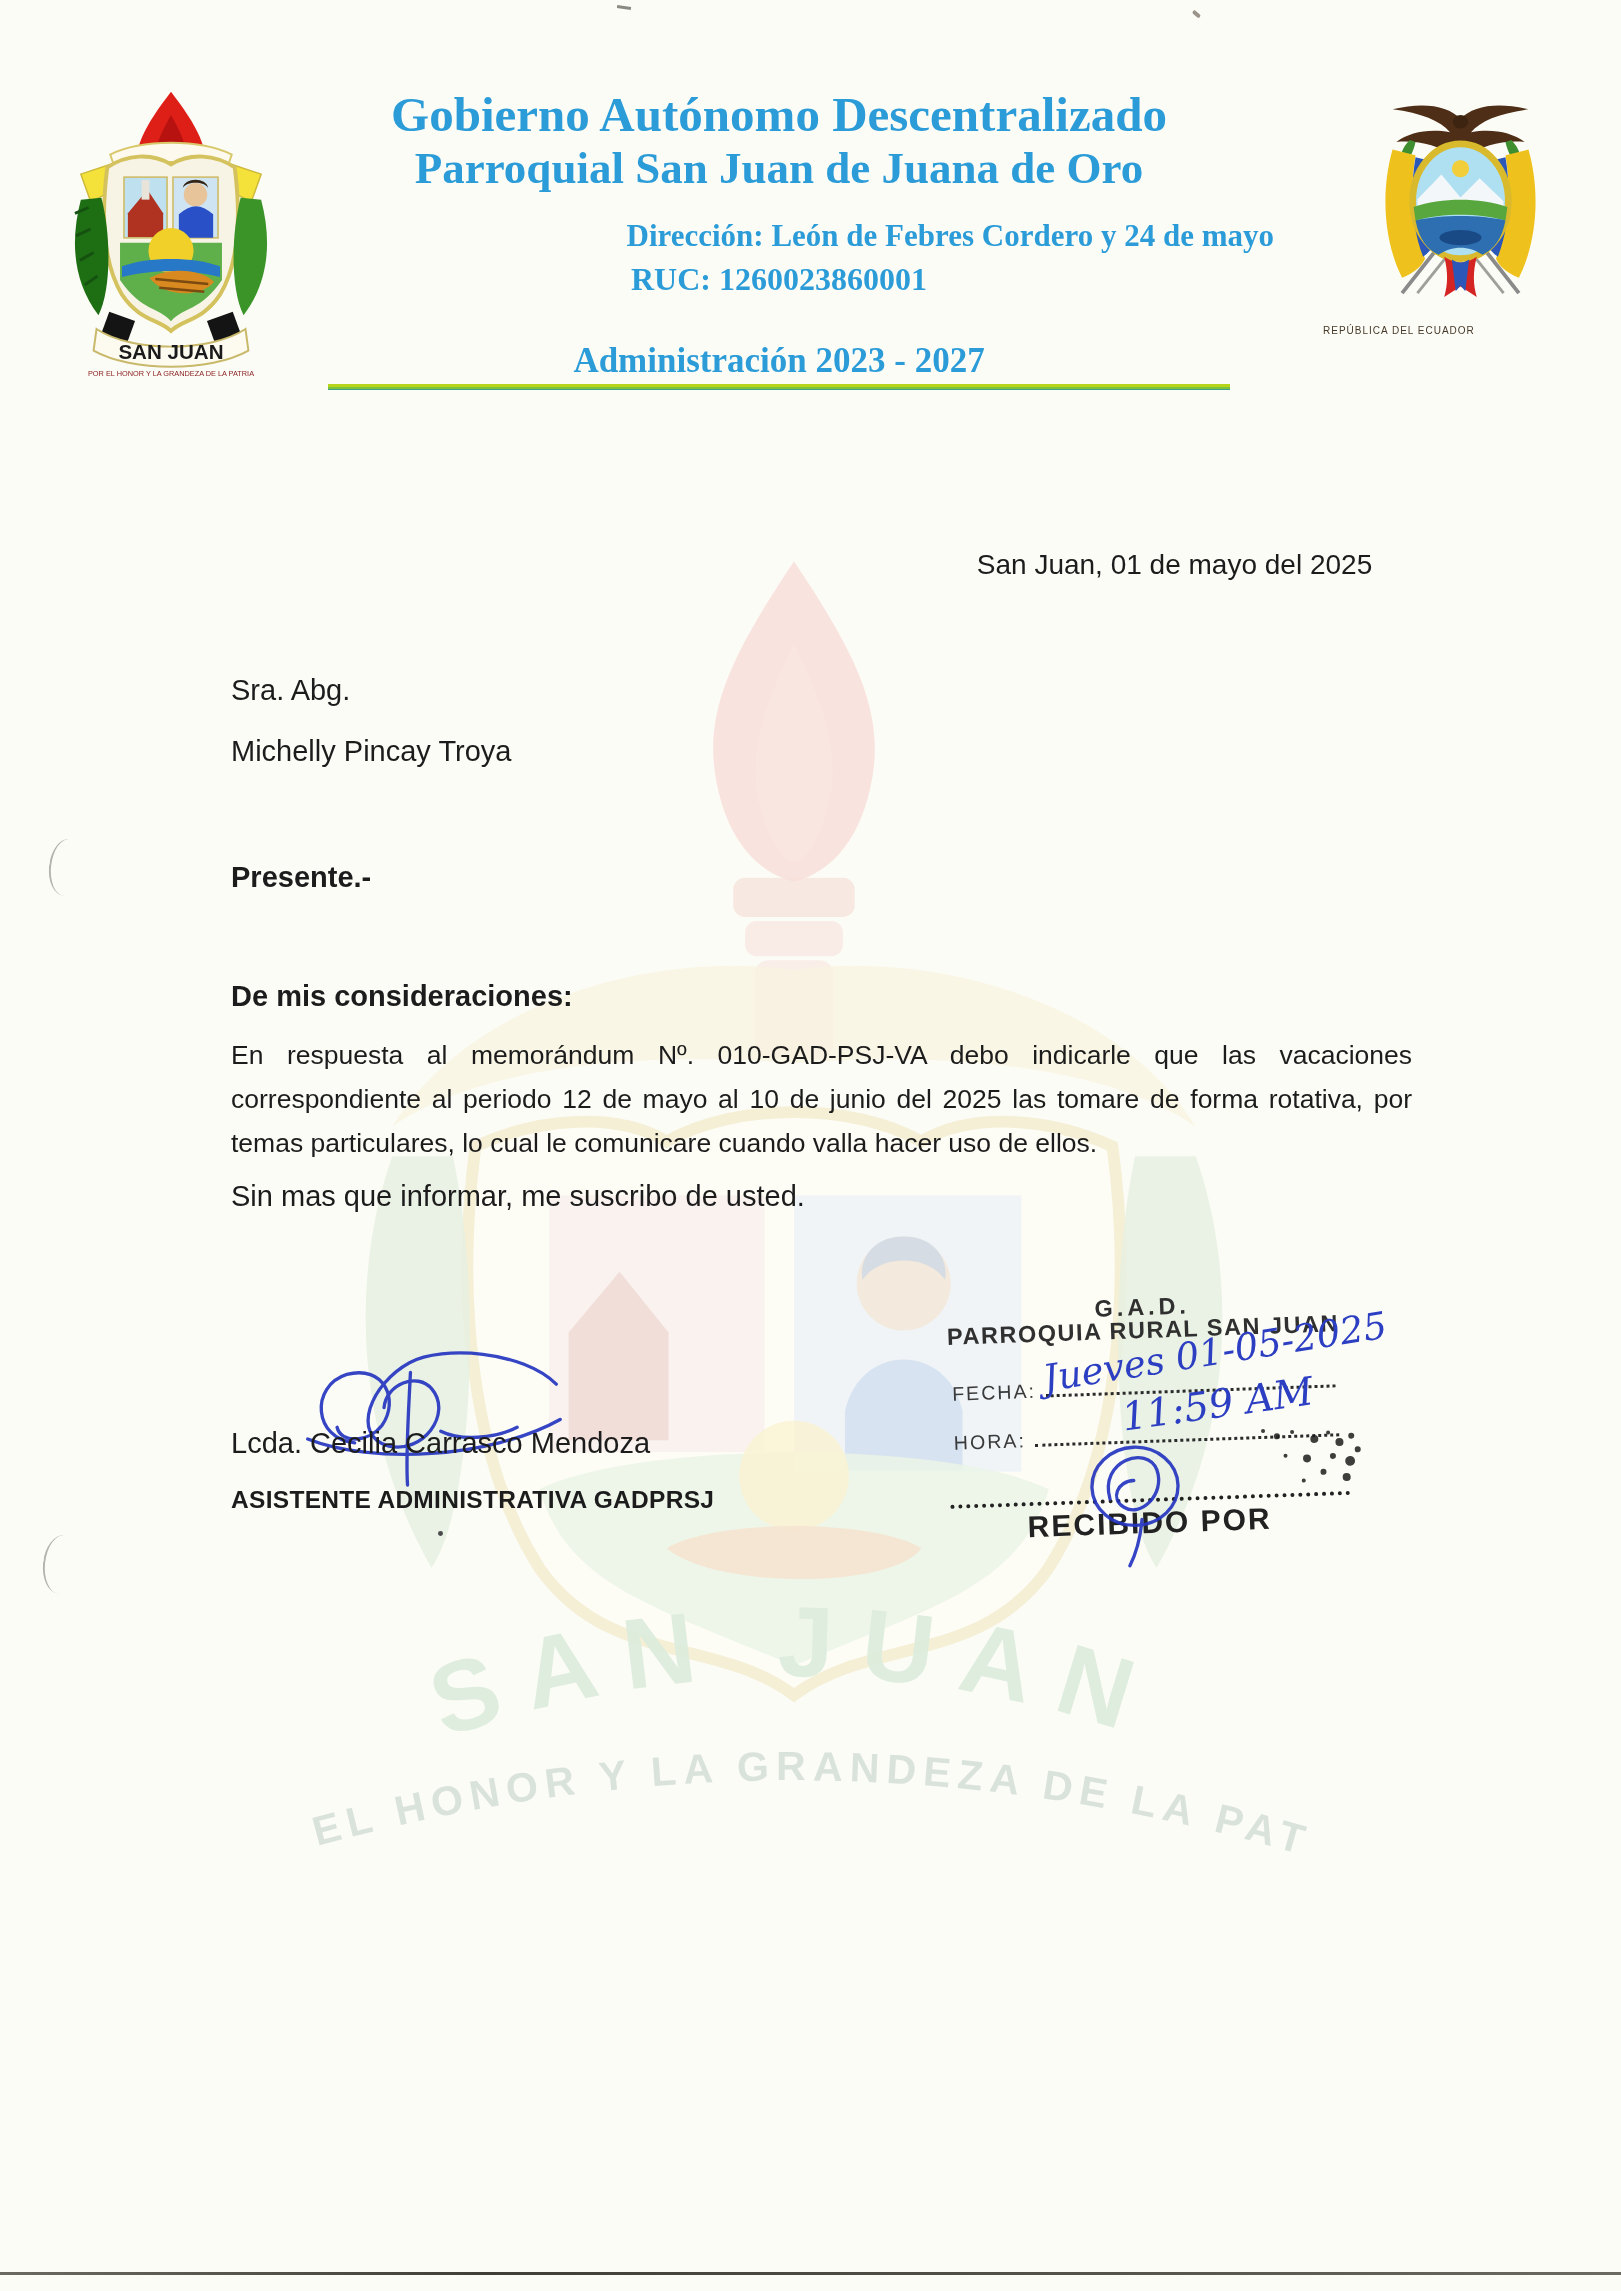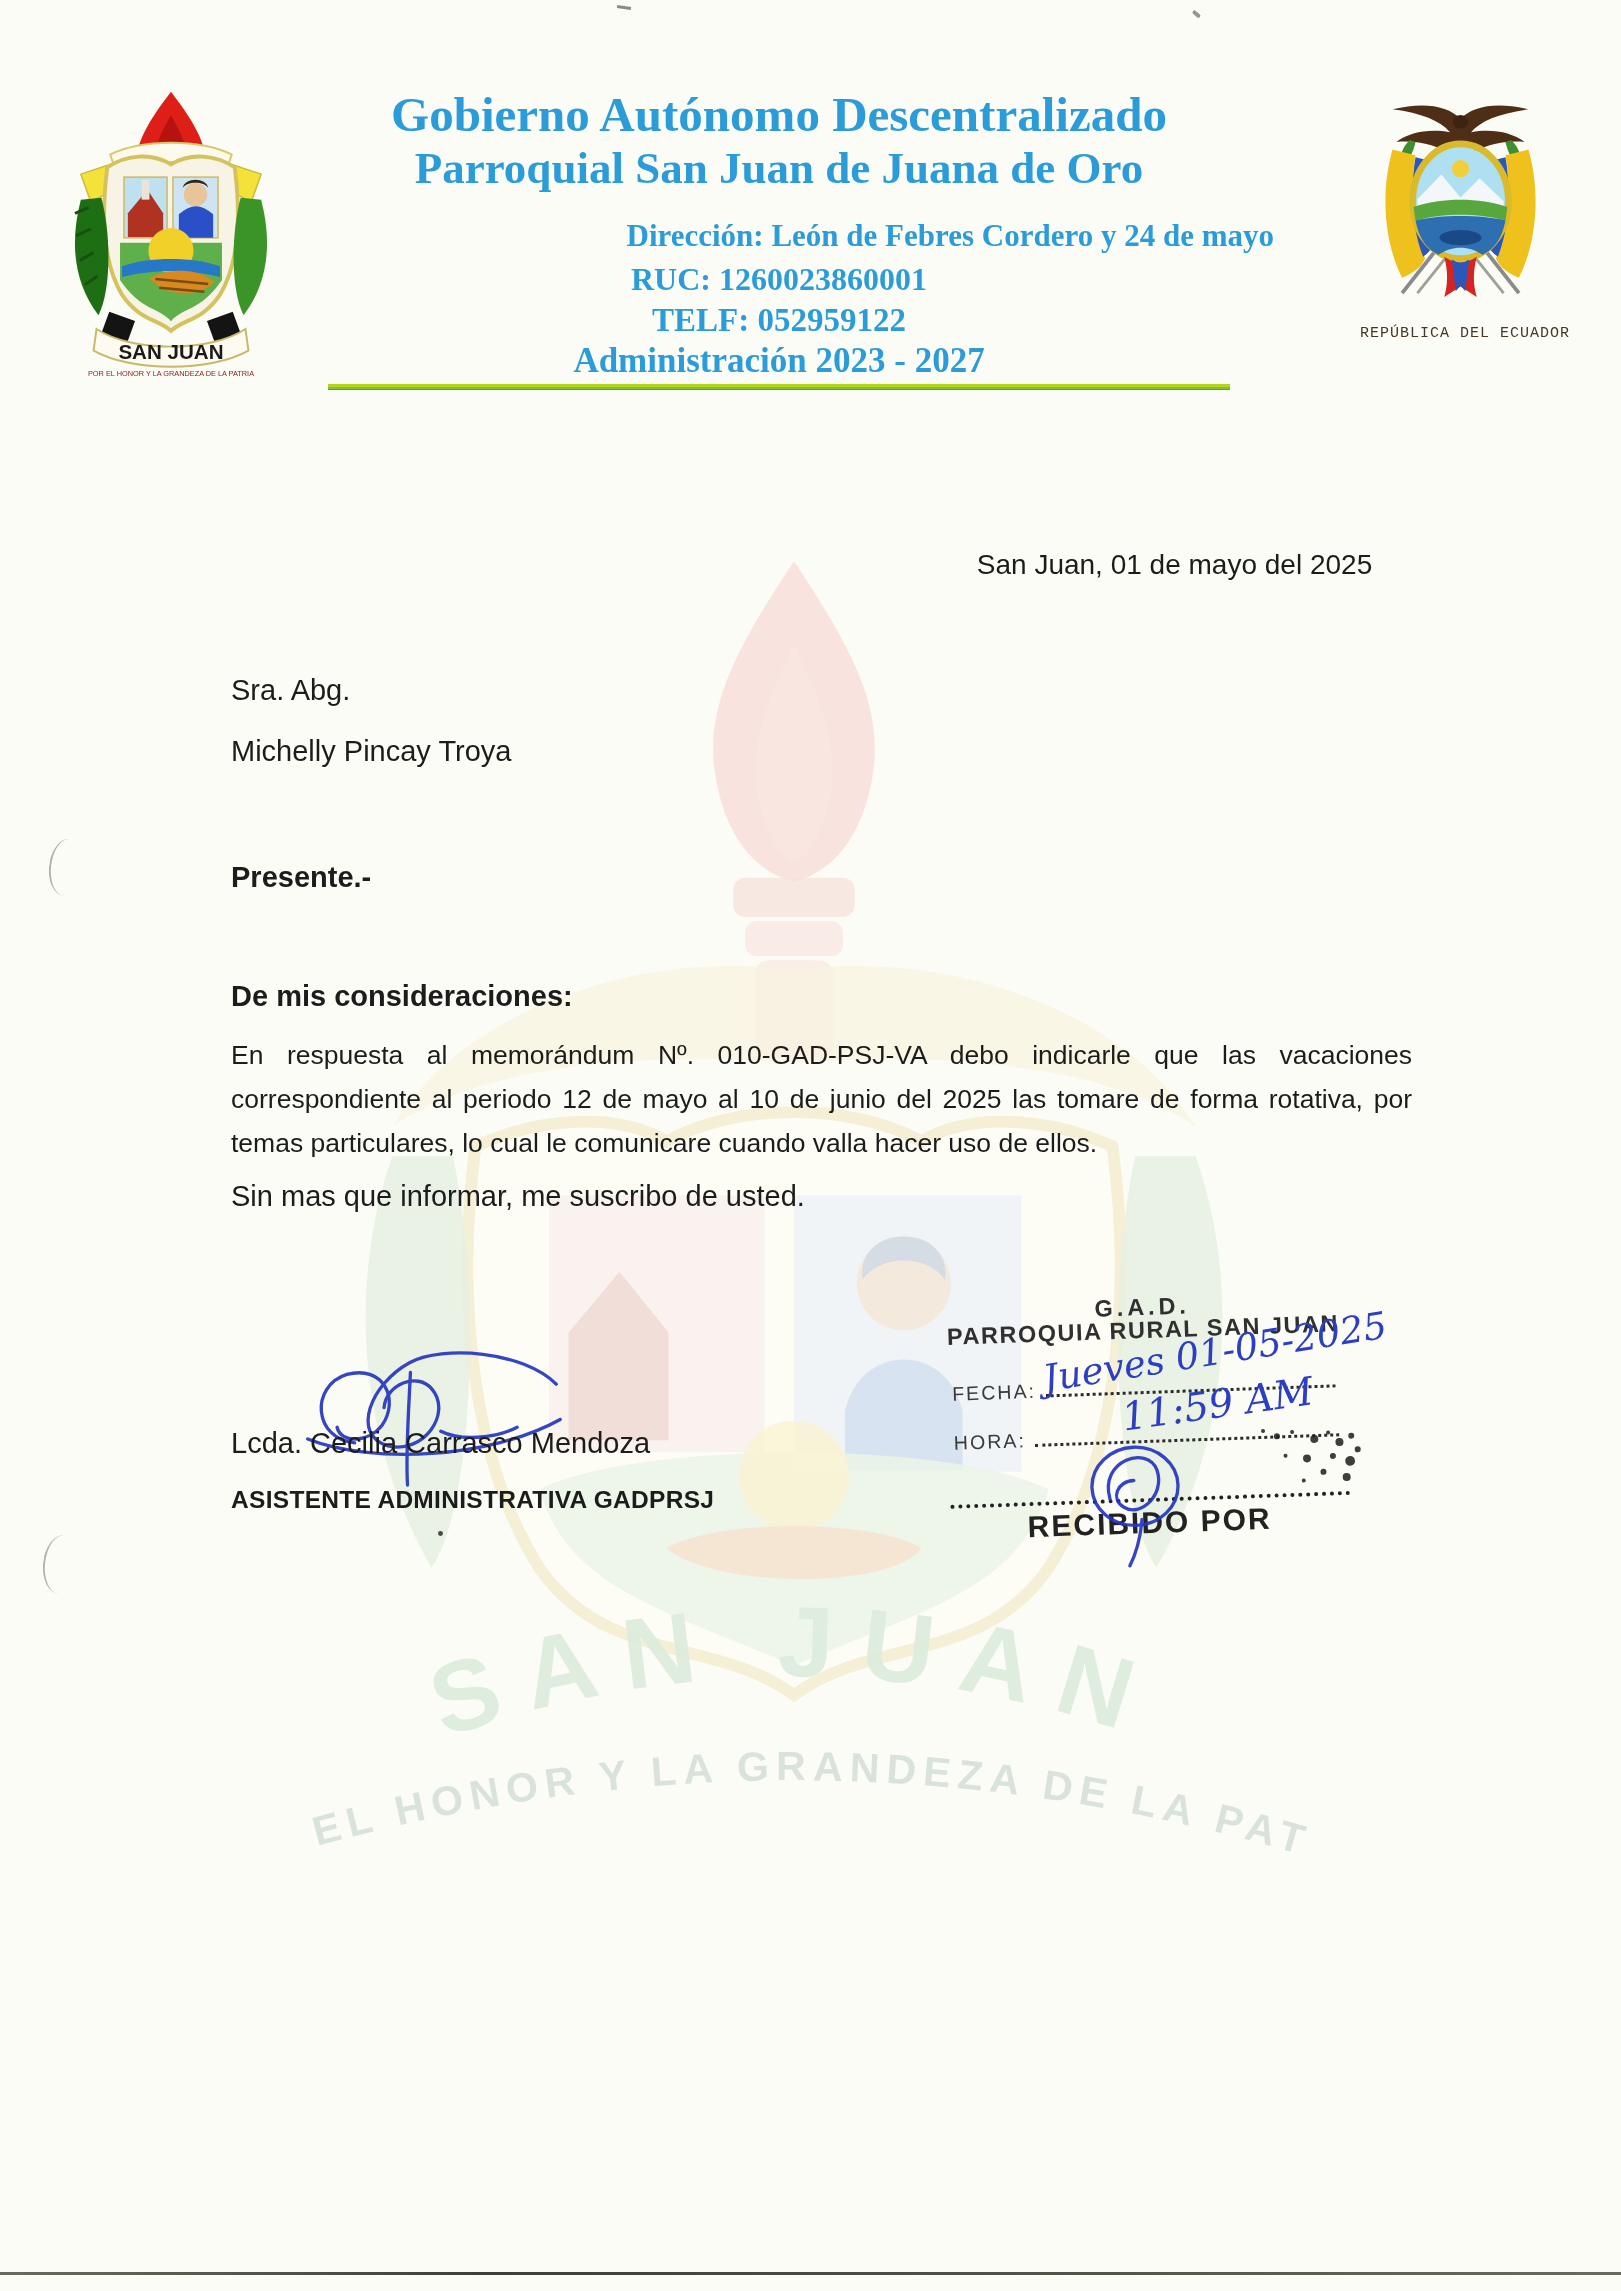--- a/index.html
+++ b/index.html
@@ -20,22 +20,22 @@
   .t2{top:142px; font-size:45px;}
   .t3{top:218px; font-size:31px;text-align:right;}
   .t4{top:261px; font-size:32px;}
   .t5{top:302px; font-size:33px;}
   .t6{top:341px; font-size:35px;}
   .green-rule{
     left:328px; top:384px; width:902px; height:5.9px;
     background:linear-gradient(to bottom,#b6d41a 0 55%, #7ec23a 55% 75%, #3fa38b 75% 100%);
   }
   .rep-caption{
-    left:1323px; top:325px; width:284px; text-align:center;
-    font-family:Liberation Mono, monospace; font-size:15px; letter-spacing:1px;
+    left:1323px; top:325px; width:284px; text-align:left;
+    font-family:Liberation Sans, sans-serif; font-size:10px; letter-spacing:1px;
     color:#463828; white-space:nowrap;
   }
 
   
   .dateline{left:959px; top:549px; width:431px; text-align:center; font-size:28px;}
   .ln{left:231px; font-size:29px; white-space:nowrap;}
   .r1{top:674px;}
   .r2{top:735px;}
   .r3{top:796px; font-weight:bold; font-size:24.5px; letter-spacing:0.2px;}
   .r4{top:861px; font-weight:bold;}
@@ -159,21 +159,20 @@
     <rect x="162" y="236" width="28" height="36" fill="#141414" transform="rotate(-20 176 254)"></rect>
     <path d="M44 250 C 80 274 160 274 196 250 L 199 272 C 160 294 80 294 41 272 Z" fill="#fdfaf0" stroke="#c8b86a" stroke-width="2"></path>
     <text x="120" y="281" font-size="21" font-weight="bold" text-anchor="middle" fill="#1a1a1a" font-family="Liberation Sans, sans-serif">SAN JUAN</text>
     <text x="120" y="298" font-size="7.5" text-anchor="middle" fill="#8a2020" font-family="Liberation Sans, sans-serif">POR EL HONOR Y LA GRANDEZA DE LA PATRIA</text>
   </svg>
 
   <div class="hdr-line t1">Gobierno Autónomo Descentralizado</div>
   <div class="hdr-line t2">Parroquial San Juan de Juana de Oro</div>
   <div class="hdr-line t3">Dirección: León de Febres Cordero y 24 de mayo</div>
   <div class="hdr-line t4">RUC: 1260023860001</div>
-  <div class="hdr-line t5">TELF: 052959122</div>
   <div class="hdr-line t6">Administración 2023 - 2027</div>
   <div class="abs green-rule"></div>
 
   <svg class="abs" style="left:1360px; top:94px;" width="201" height="225" viewBox="0 0 210 235" aria-hidden="true">
     <path d="M105 26 C 92 12 66 8 34 16 C 64 20 84 28 94 40 C 72 36 52 40 38 50 C 62 48 82 54 96 64 L 114 64 C 128 54 148 48 172 50 C 158 40 138 36 116 40 C 126 28 146 20 176 16 C 144 8 118 12 105 26 Z" fill="#4e2e16"></path>
     <ellipse cx="105" cy="29" rx="8" ry="7" fill="#3c2410"></ellipse>
     <path d="M52 48 C 44 56 40 66 42 78 C 50 72 56 60 58 50 Z" fill="#3f8f30"></path>
     <path d="M158 48 C 166 56 170 66 168 78 C 160 72 154 60 152 50 Z" fill="#3f8f30"></path>
     <path d="M34 58 C 22 100 24 152 44 192 C 58 186 64 180 68 172 C 54 140 52 100 58 64 Z" fill="#efc11c"></path>
     <path d="M176 58 C 188 100 186 152 166 192 C 152 186 146 180 142 172 C 156 140 158 100 152 64 Z" fill="#efc11c"></path>

